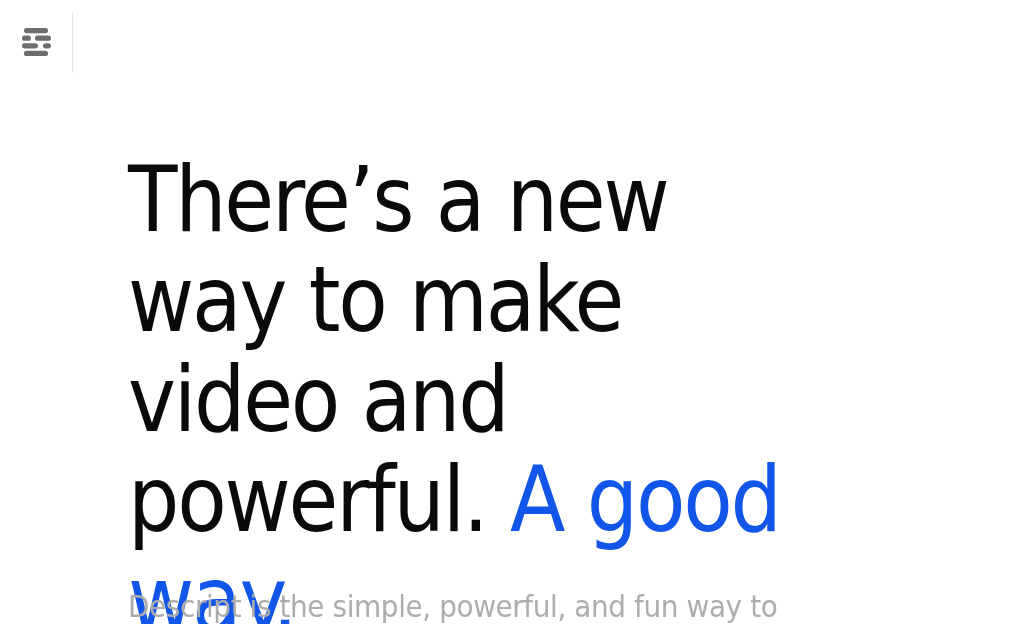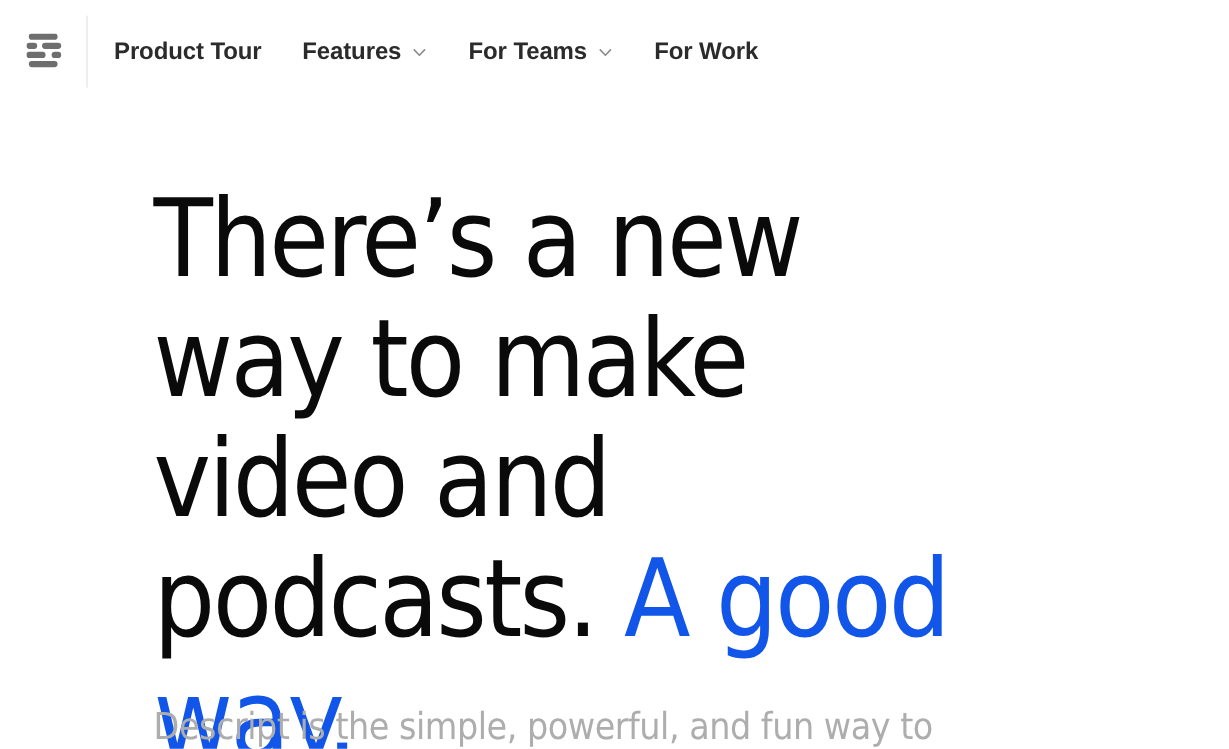--- a/index.html
+++ b/index.html
@@ -148,50 +148,21 @@
           <rect x="13" y="7.6" width="16" height="5.2" rx="2.6"></rect>
           <rect x="0" y="15.2" width="16" height="5.2" rx="2.6"></rect>
           <rect x="21" y="15.2" width="8" height="5.2" rx="2.6"></rect>
           <rect x="2" y="22.8" width="24" height="5.2" rx="2.6"></rect>
         </g>
       </svg>
     </div>
 
     <div class="header-divider"></div>
 
-    <nav class="nav">
-
-      <div class="nav-item">
-        <span class="nav-label">Product Tour</span>
-      </div>
-
-      <div class="nav-item">
-        <span class="nav-label">Features</span>
-        <span class="chevron">
-          <svg width="13" height="13" viewBox="0 0 13 13" fill="none" xmlns="http://www.w3.org/2000/svg">
-            <path d="M2.2 4.6 L6.5 9.0 L10.8 4.6" stroke="currentColor" stroke-width="1.3" stroke-linecap="round" stroke-linejoin="round"></path>
-          </svg>
-        </span>
-      </div>
-
-      <div class="nav-item">
-        <span class="nav-label">For Teams</span>
-        <span class="chevron">
-          <svg width="13" height="13" viewBox="0 0 13 13" fill="none" xmlns="http://www.w3.org/2000/svg">
-            <path d="M2.2 4.6 L6.5 9.0 L10.8 4.6" stroke="currentColor" stroke-width="1.3" stroke-linecap="round" stroke-linejoin="round"></path>
-          </svg>
-        </span>
-      </div>
-
-      <div class="nav-item">
-        <span class="nav-label">For Work</span>
-      </div>
-
-    </nav>
   </header>
 
   <section class="hero">
-    <h1 class="headline"><span>There’s a new way to make video and podcasts. </span><span class="accent">A good way.</span></h1>
+    <h1 class="headline"><span>There’s a new way to make video and powerful. </span><span class="accent">A good way.</span></h1>
   </section>
 
   <p class="subtitle">Descript is the simple, powerful, and fun way to</p>
 
 </div>
 
 </body></html>

